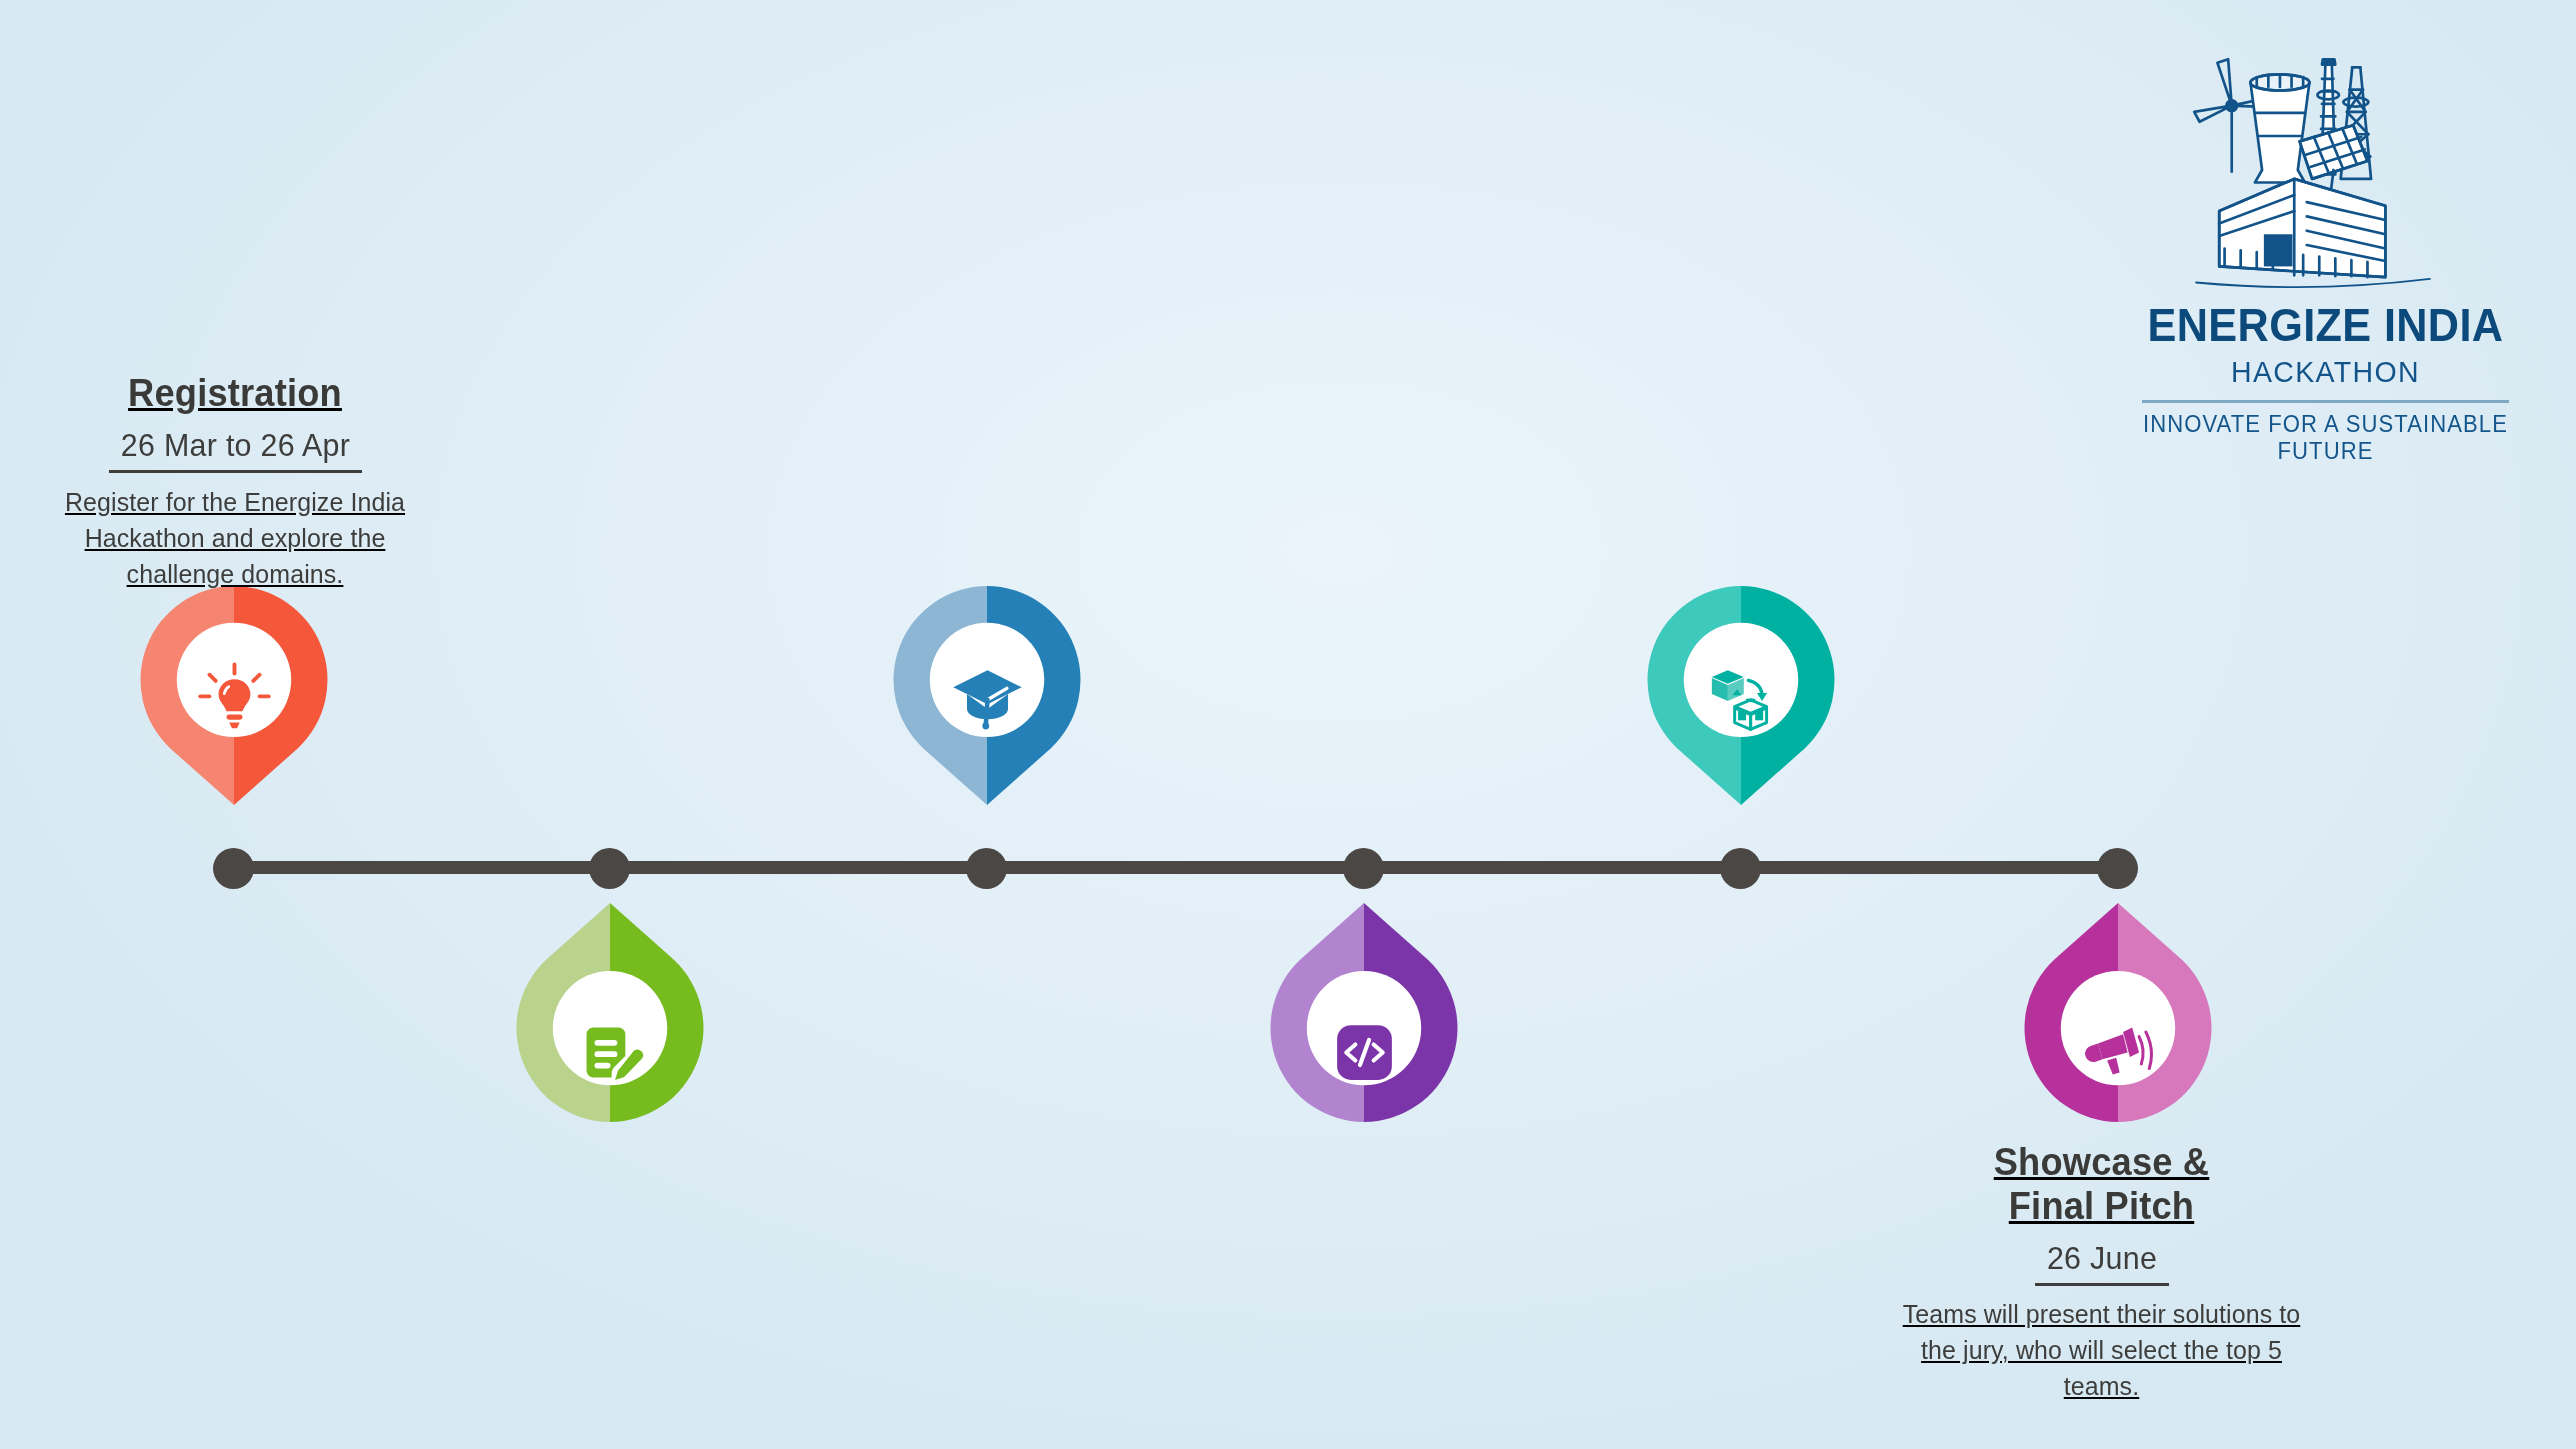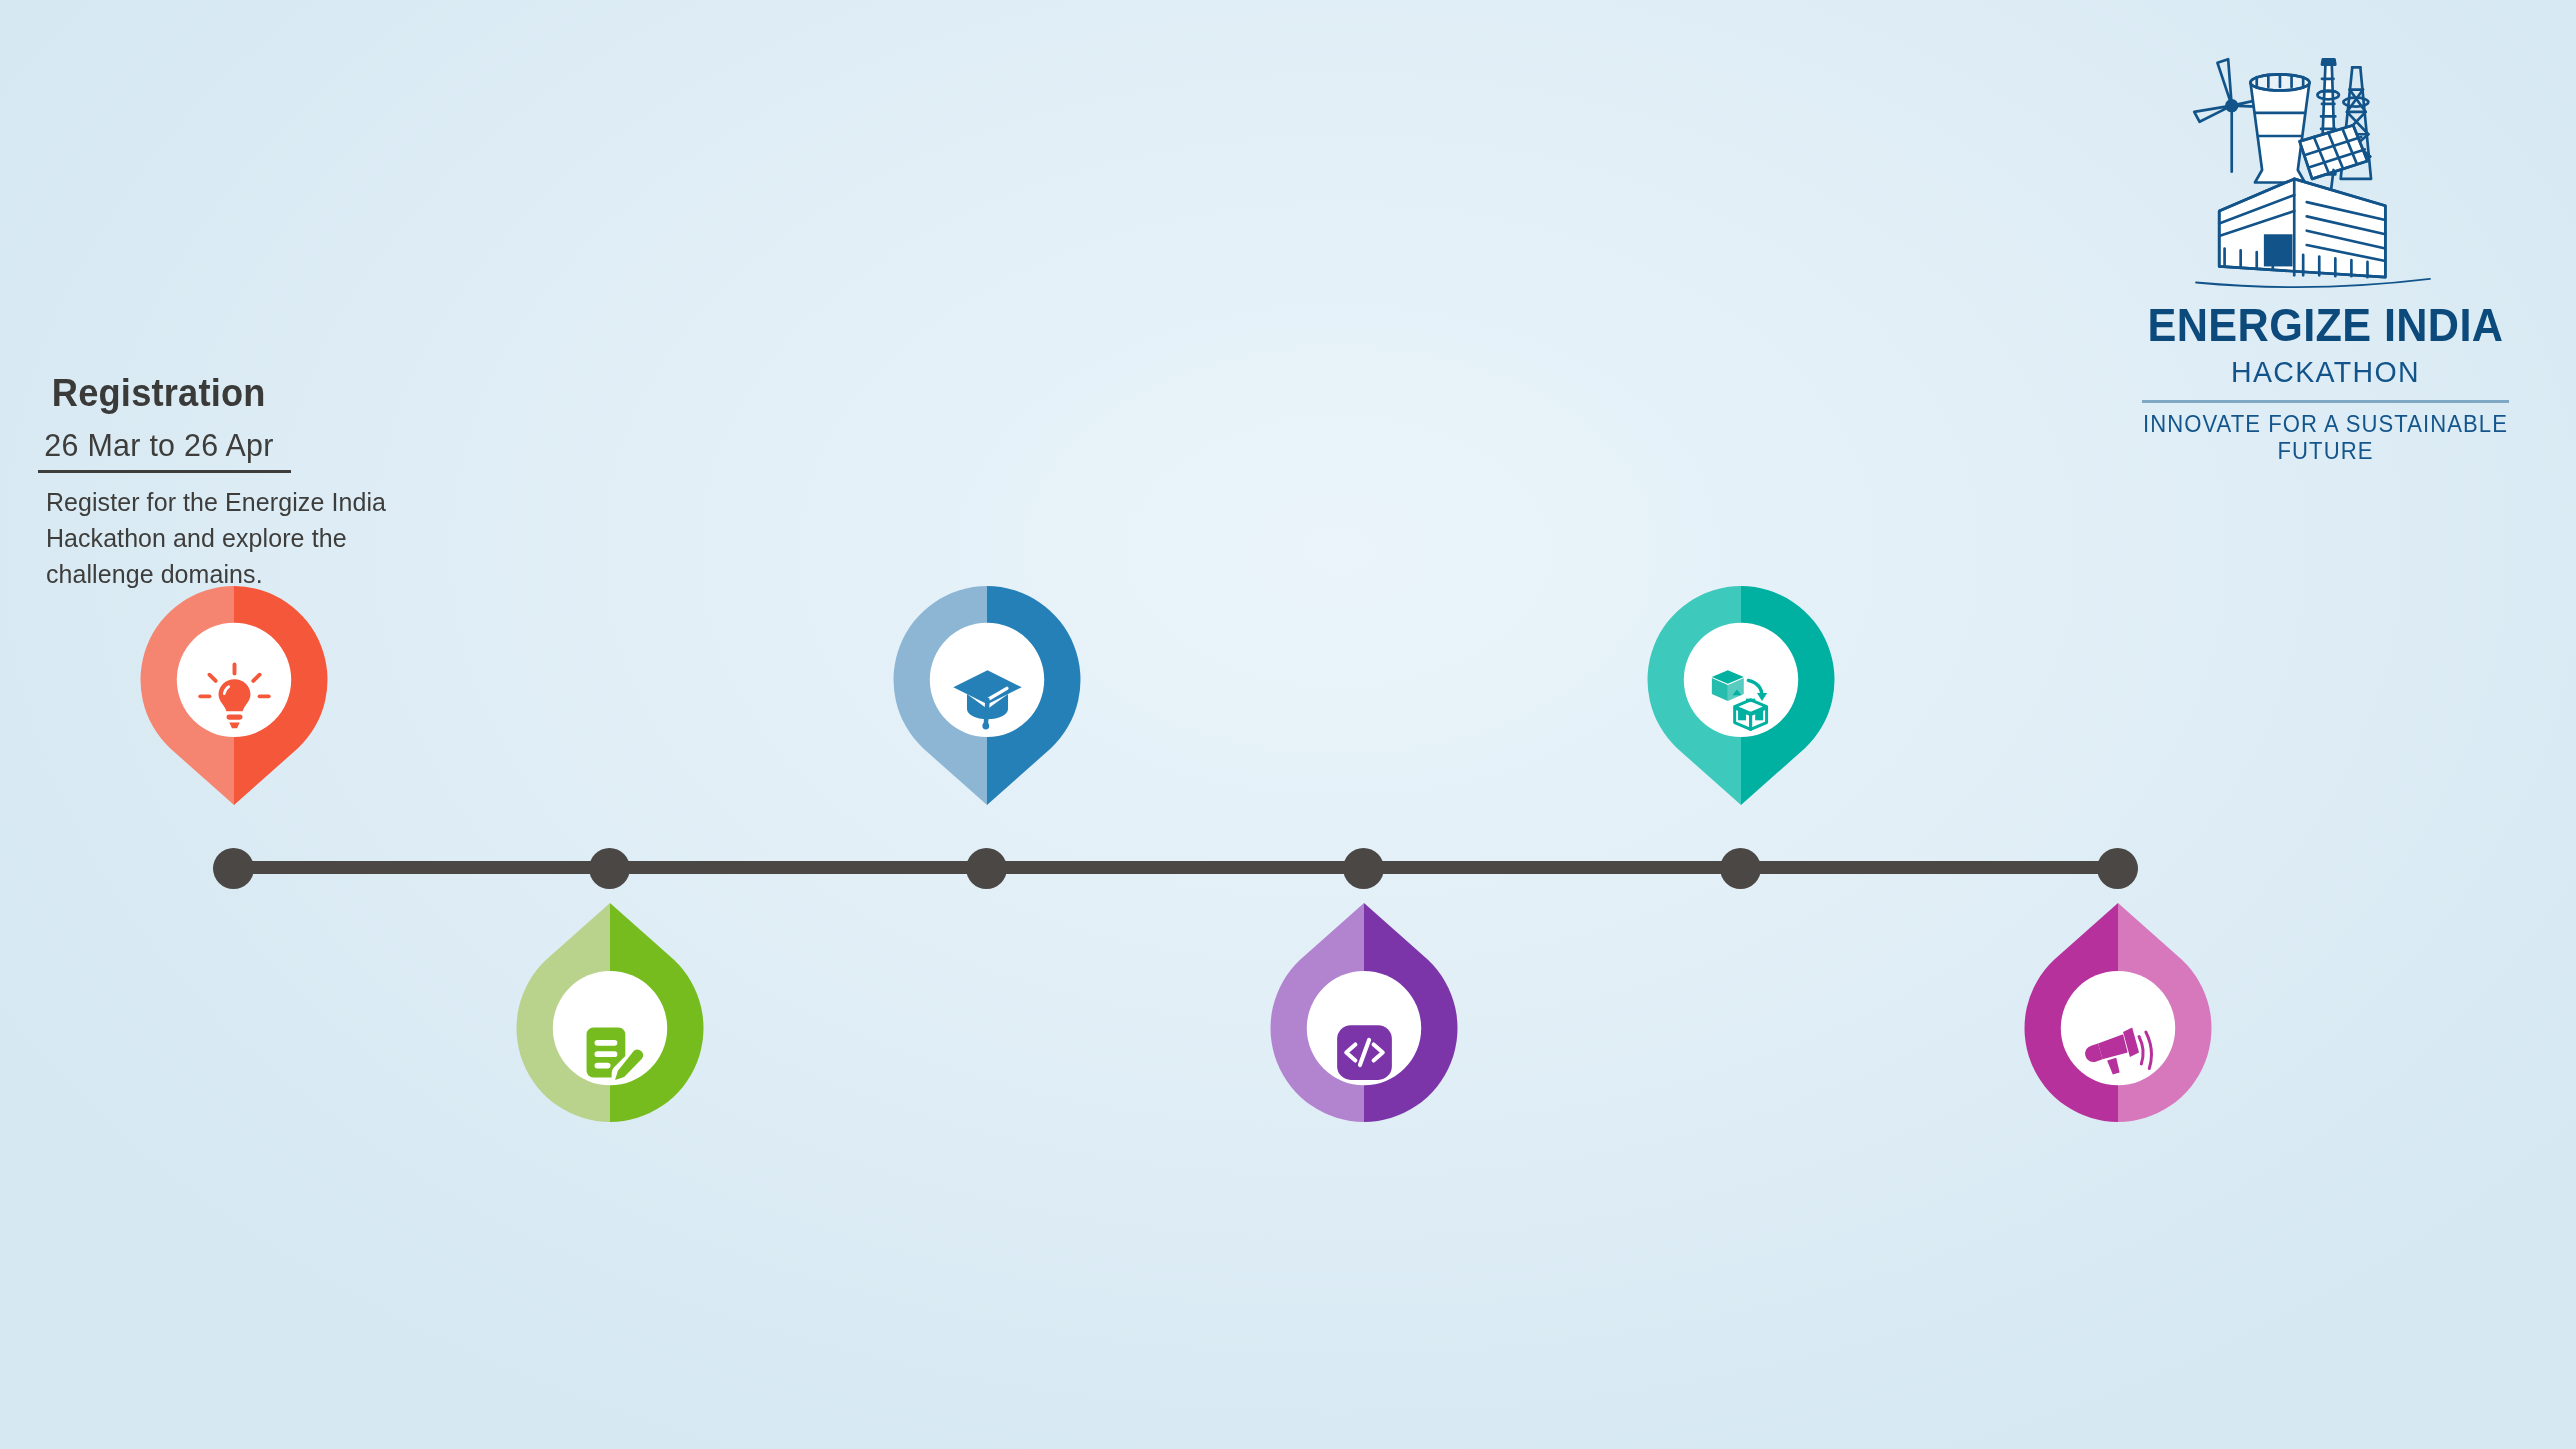--- a/index.html
+++ b/index.html
@@ -67,21 +67,21 @@
   .pin { position:absolute; width:188px; height:219px; margin-left:-94px; }
   .pin svg { display:block; width:188px; height:219px; }
   .pin-icon {
     position:absolute; left:50%; top:68px; width:86px; height:86px;
     margin-left:-43px; display:flex; align-items:center; justify-content:center;
   }
   .pin.down .pin-icon { top:106px; }
   .pin-icon svg { width:73px; height:73px; display:block; }
 
   
-  .block { position:absolute; text-align:left; }
+  .block { position:absolute; text-align:center;text-decoration:underline; }
   .b-title {
     font-family:"Liberation Sans Narrow","Liberation Sans",sans-serif;
     font-weight:700; font-size:39px; color:#3a3a38;
     line-height:1.12; transform:scaleX(0.93); letter-spacing:0.2px;
   }
   .b-date-wrap { margin-top:12.5px; display:inline-block; }
   .b-date {
     font-family:"Liberation Sans Narrow","Liberation Sans",sans-serif;
     font-weight:400; font-size:32px; color:#3d3d3b;
     transform:scaleX(0.95); letter-spacing:0.3px; white-space:nowrap;
@@ -292,15 +292,24 @@
       <div class="b-date">26 Mar to 26 Apr</div>
       <div class="b-rule" style="width: 253px;"></div>
     </div>
     <div class="b-desc">Register for the Energize India Hackathon and explore the challenge domains.</div>
   </div>
 
 
 
 
 
+  <div class="block" style="left:1878px; top:1140px; width:447px">
+    <div class="b-title">Showcase &amp;</div>
+    <div class="b-title">Final Pitch</div>
+    <div class="b-date-wrap">
+      <div class="b-date">26 June</div>
+      <div class="b-rule" style="width: 134px;"></div>
+    </div>
+    <div class="b-desc">Teams will present their solutions to the jury, who will select the top 5 teams.</div>
+  </div>
 
 </div>
 
 
 </body></html>

